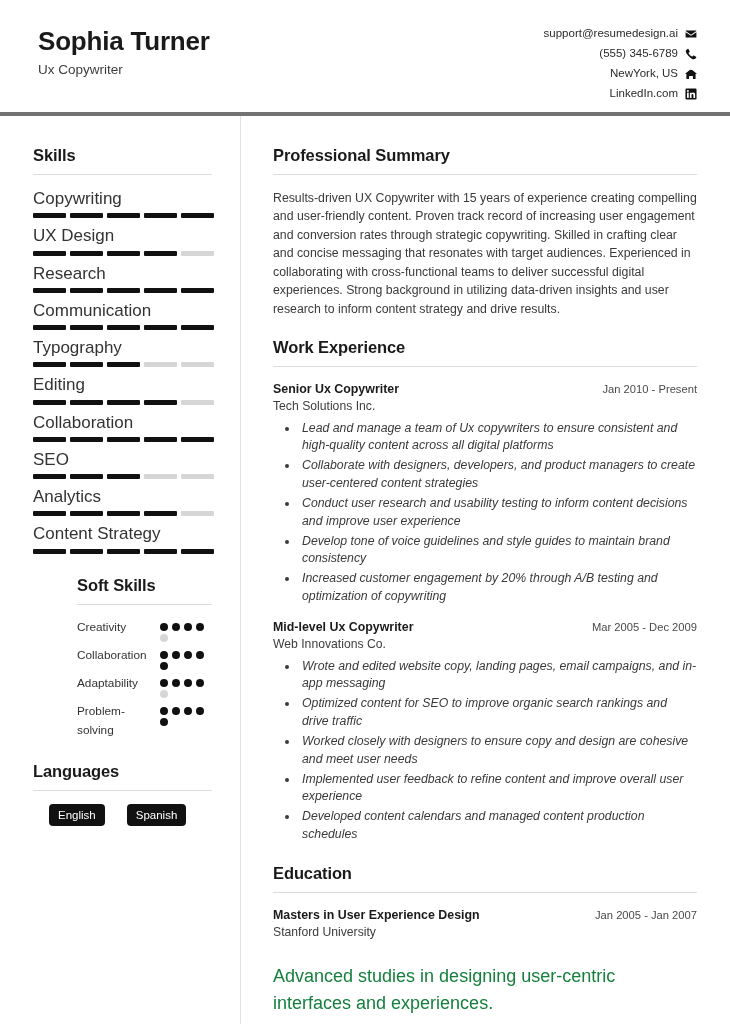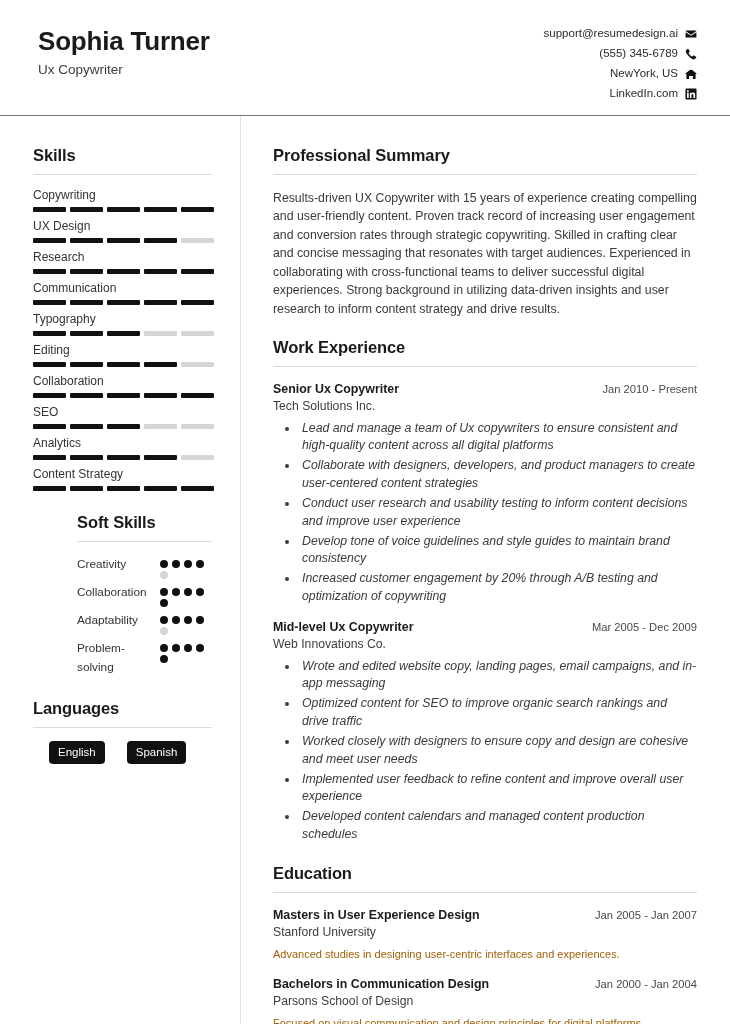--- a/index.html
+++ b/index.html
@@ -23,21 +23,21 @@
     background: #ffffff;
     display: flex;
     flex-direction: column;
     overflow: hidden;
   }
 
   
   .header {
     height: 116px;
     flex: 0 0 116px;
-    border-bottom: 1px solid #737373;
+    border-bottom: 4px solid #737373;
     display: flex;
     align-items: flex-start;
     justify-content: space-between;
     padding: 24px 33px 0 38px;
   }
 
   .identity { padding-top: 3px; }
 
   .full-name {
     font-size: 26px;
@@ -125,21 +125,21 @@
   .main-rule {
     border-bottom: 1px solid #dcdcdc;
     margin-top: 9px;
     margin-bottom: 14px;
   }
 
   
   .skill-item { margin-bottom: 7px; }
 
   .skill-label {
-    font-size: 12px;
+    font-size: 17px;
     color: #333333;
     margin-bottom: 4px;
     line-height: 1.25;
   }
 
   .skill-track {
     display: flex;
     gap: 4px;
     width: 181px;
   }
@@ -241,24 +241,24 @@
   }
 
   .entry-org {
     font-size: 12.2px;
     color: #3d3d3d;
     line-height: 1.35;
     margin-top: 1px;
   }
 
   .entry-desc {
-    font-size: 11px;
-    color: #a16207;
+    font-size: 18px;
+    color: #15803d;
     line-height: 1.48;
-    margin-top: 6px;
+    margin-top: 23px;
   }
 
   .bullets {
     margin: 5px 0 0 0;
     padding-left: 26px;
     list-style: disc;
     font-style: italic;
   }
 
   .bullets li {

